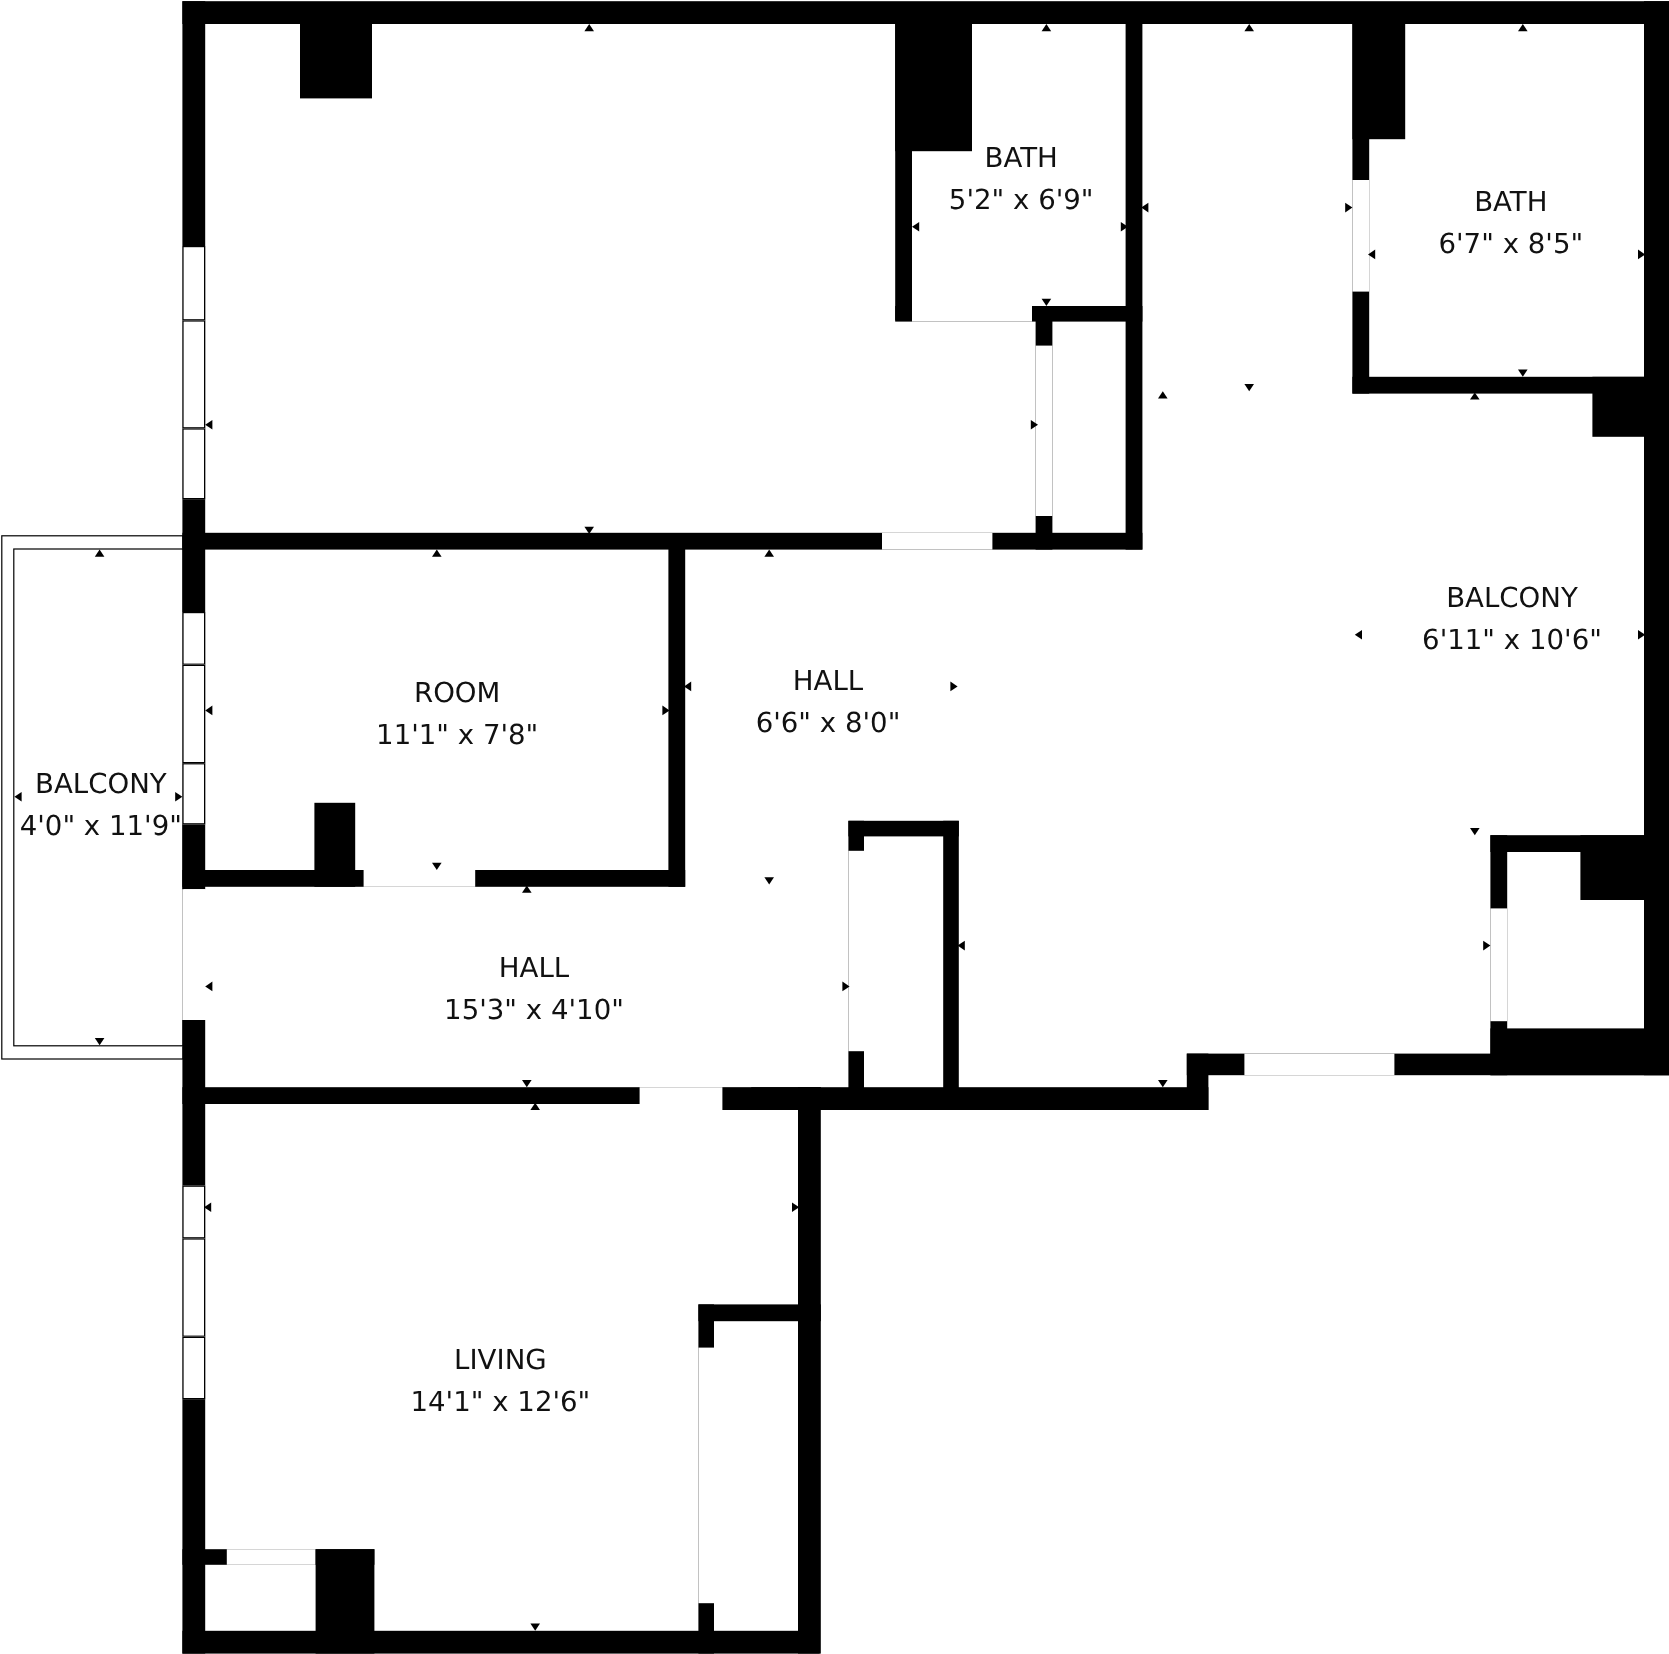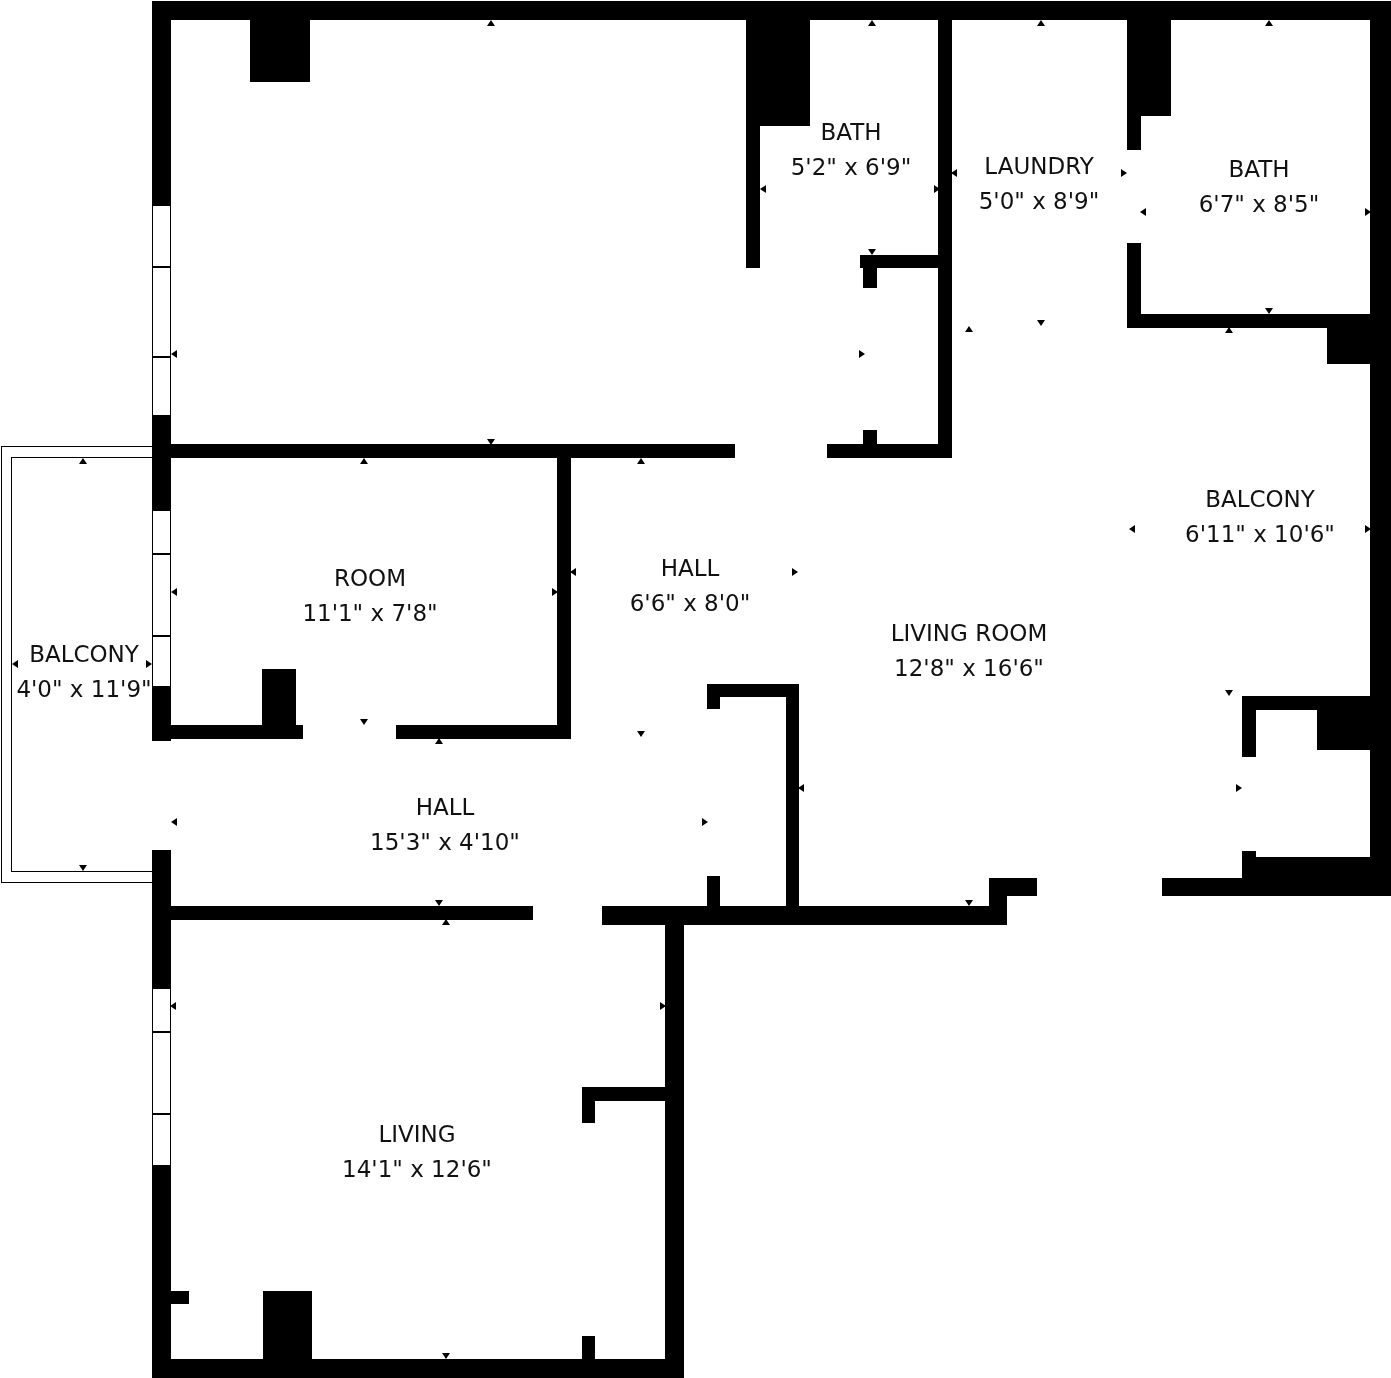--- a/index.html
+++ b/index.html
@@ -134,47 +134,39 @@
   <div class="tri down" style="left:969px; top:903px;"></div>
   <div class="tri up" style="left:446px; top:922px;"></div>
   <div class="tri down" style="left:446px; top:1356px;"></div>
   <div class="tri left" style="left:173px; top:1006px;"></div>
   <div class="tri right" style="left:663px; top:1006px;"></div>
 
   <div class="label" style="left:851px; top:150px;">
     <span class="name">BATH</span>
     <span class="dims">5'2" x 6'9"</span>
   </div>
-  <div class="label" style="left:1039px; top:184px;">
-    <span class="name">LAUNDRY</span>
-    <span class="dims">5'0" x 8'9"</span>
-  </div>
   <div class="label" style="left:1259px; top:187px;">
     <span class="name">BATH</span>
     <span class="dims">6'7" x 8'5"</span>
   </div>
   <div class="label" style="left:1260px; top:517px;">
     <span class="name">BALCONY</span>
     <span class="dims">6'11" x 10'6"</span>
   </div>
   <div class="label" style="left:690px; top:586px;">
     <span class="name">HALL</span>
     <span class="dims">6'6" x 8'0"</span>
   </div>
-  <div class="label" style="left:370px; top:596px;">
+  <div class="label" style="left:381px; top:596px;">
     <span class="name">ROOM</span>
     <span class="dims">11'1" x 7'8"</span>
   </div>
   <div class="label" style="left:84px; top:672px;">
     <span class="name">BALCONY</span>
     <span class="dims">4'0" x 11'9"</span>
-  </div>
-  <div class="label" style="left:969px; top:651px;">
-    <span class="name">LIVING ROOM</span>
-    <span class="dims">12'8" x 16'6"</span>
   </div>
   <div class="label" style="left:445px; top:825px;">
     <span class="name">HALL</span>
     <span class="dims">15'3" x 4'10"</span>
   </div>
   <div class="label" style="left:417px; top:1152px;">
     <span class="name">LIVING</span>
     <span class="dims">14'1" x 12'6"</span>
   </div>
 

